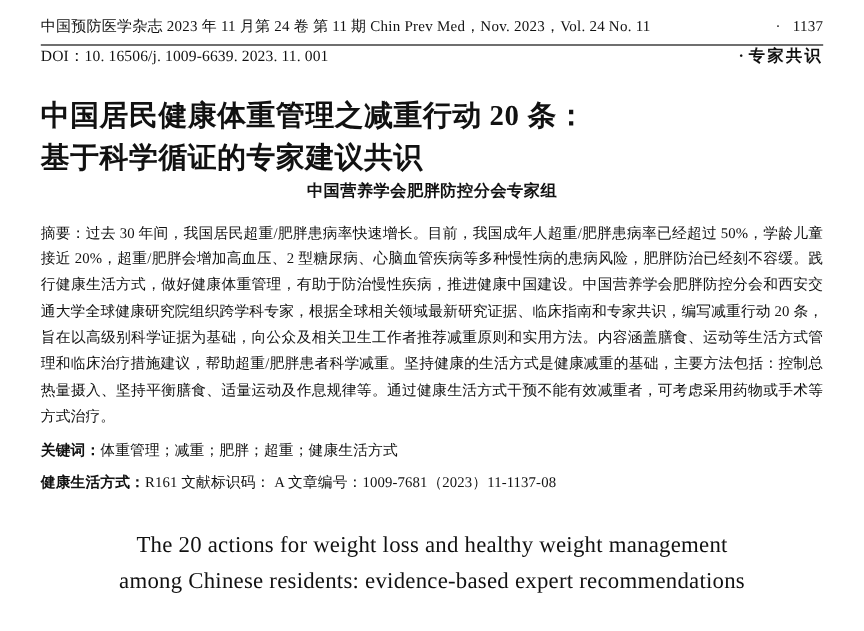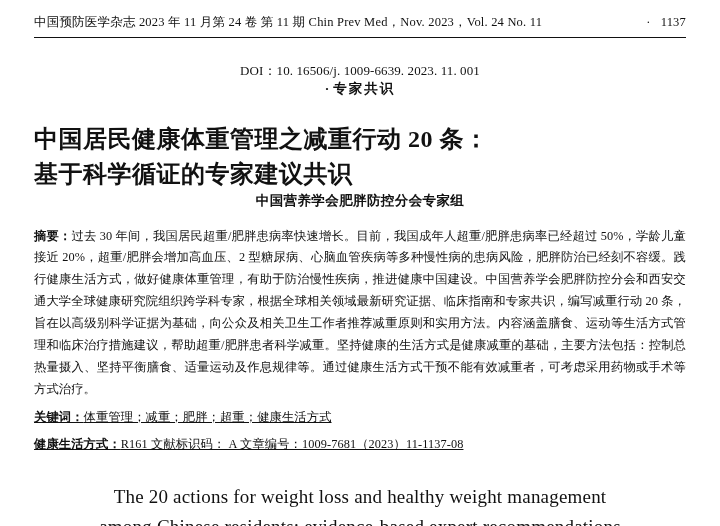--- a/index.html
+++ b/index.html
@@ -45,25 +45,23 @@
     line-height: 1;
   }
   .runhead-rule {
     margin-top: 6px;
     border-bottom: 1px solid #111111;
   }
 
   
   .doi-row {
     display: flex;
-    align-items: center;
+    align-items: flex-start;
     justify-content: space-between;
-    margin-top: 24px;
     font-size: 13px;
-    flex-direction: column;
   }
   .doi-left {
     letter-spacing: 0.1px;
   }
   .doi-right {
     font-weight: bold;
     letter-spacing: 2px;
     font-size: 13.5px;
   }
   .doi-right .bullet {
@@ -92,29 +90,28 @@
   
   .abstract {
     margin-top: 16px;
     font-size: 12.3px;
     line-height: 1.78;
     text-align: justify;
     text-justify: inter-ideograph;
     letter-spacing: 0.1px;
   }
   .abstract .lead {
-    font-weight: bold;
+    font-weight: normal;
   }
   .meta-line {
     margin-top: 6px;
     font-size: 12.3px;
     line-height: 1.78;
     text-align: left;
     letter-spacing: 0.1px;
-    text-decoration: underline;
   }
   .meta-line .lead {
     font-weight: bold;
   }
 
   
   .en-title {
     margin-top: 26px;
     text-align: center;
     font-size: 19px;

